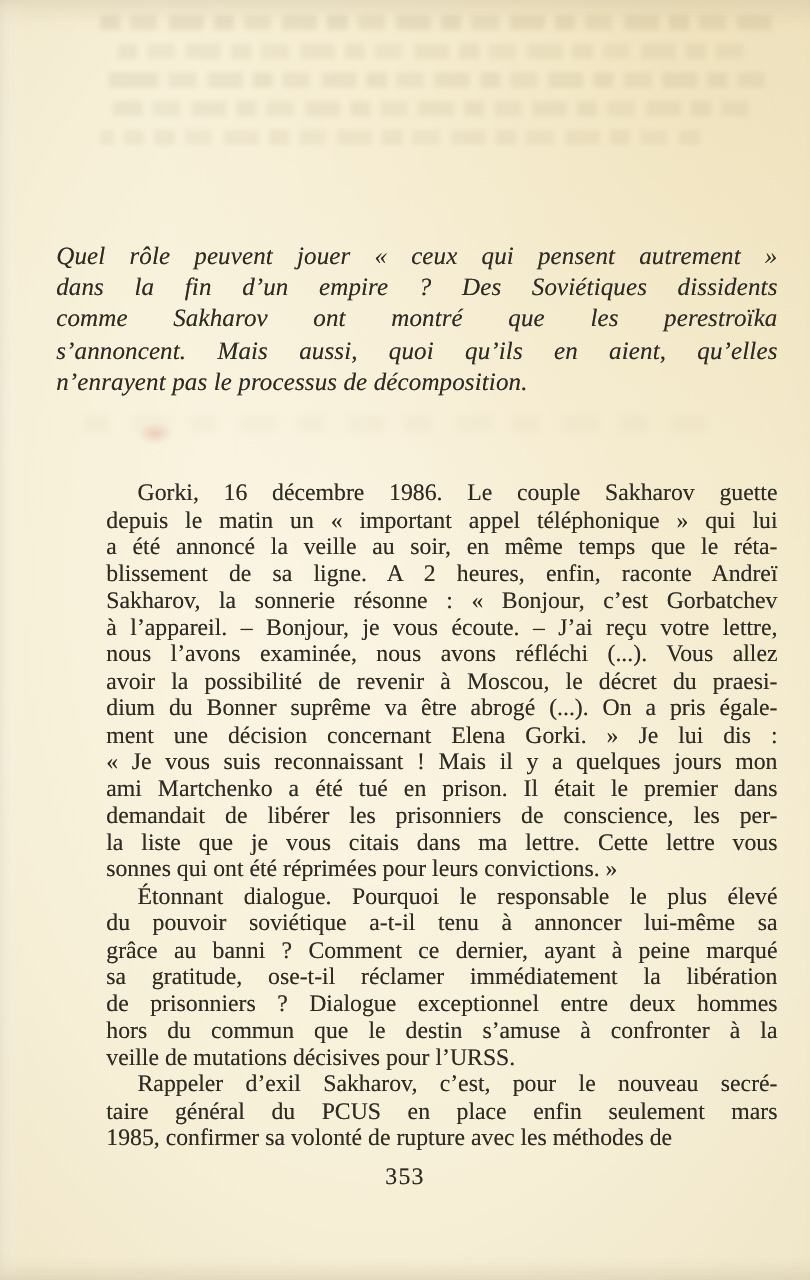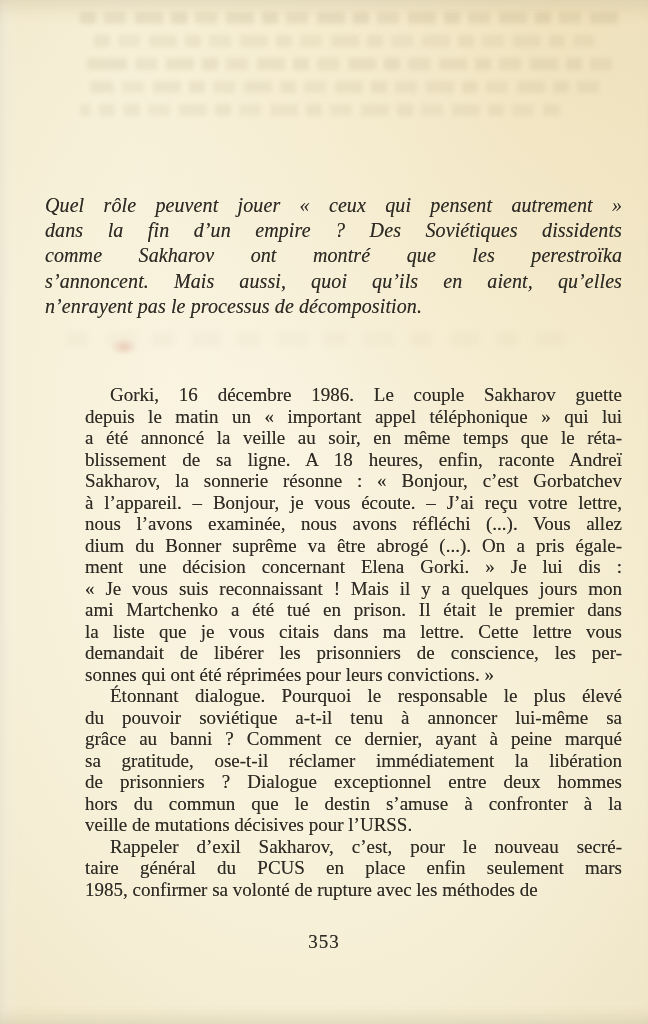--- a/index.html
+++ b/index.html
@@ -132,30 +132,31 @@
       <div class="line">comme Sakharov ont montré que les perestroïka</div>
       <div class="line">s’annoncent. Mais aussi, quoi qu’ils en aient, qu’elles</div>
       <div class="line last">n’enrayent pas le processus de décomposition.</div>
     </div>
 
   <div class="bodytext" id="body-paragraphs">
       <div class="para">
         <div class="line indent">Gorki, 16 décembre 1986. Le couple Sakharov guette</div>
         <div class="line">depuis le matin un « important appel téléphonique » qui lui</div>
         <div class="line">a été annoncé la veille au soir, en même temps que le réta-</div>
-        <div class="line">blissement de sa ligne. A 18 heures, enfin, raconte Andreï</div>
+        <div class="line">blissement de sa ligne. A 2 heures, enfin, raconte Andreï</div>
         <div class="line">Sakharov, la sonnerie résonne : « Bonjour, c’est Gorbatchev</div>
         <div class="line">à l’appareil. – Bonjour, je vous écoute. – J’ai reçu votre lettre,</div>
         <div class="line">nous l’avons examinée, nous avons réfléchi (...). Vous allez</div>
+        <div class="line">avoir la possibilité de revenir à Moscou, le décret du praesi-</div>
         <div class="line">dium du Bonner suprême va être abrogé (...). On a pris égale-</div>
         <div class="line">ment une décision concernant Elena Gorki. » Je lui dis :</div>
         <div class="line">« Je vous suis reconnaissant ! Mais il y a quelques jours mon</div>
         <div class="line">ami Martchenko a été tué en prison. Il était le premier dans</div>
+        <div class="line">demandait de libérer les prisonniers de conscience, les per-</div>
         <div class="line">la liste que je vous citais dans ma lettre. Cette lettre vous</div>
-        <div class="line">demandait de libérer les prisonniers de conscience, les per-</div>
         <div class="line last">sonnes qui ont été réprimées pour leurs convictions. »</div>
       </div>
       <div class="para">
         <div class="line indent">Étonnant dialogue. Pourquoi le responsable le plus élevé</div>
         <div class="line">du pouvoir soviétique a-t-il tenu à annoncer lui-même sa</div>
         <div class="line">grâce au banni ? Comment ce dernier, ayant à peine marqué</div>
         <div class="line">sa gratitude, ose-t-il réclamer immédiatement la libération</div>
         <div class="line">de prisonniers ? Dialogue exceptionnel entre deux hommes</div>
         <div class="line">hors du commun que le destin s’amuse à confronter à la</div>
         <div class="line last">veille de mutations décisives pour l’URSS.</div>

